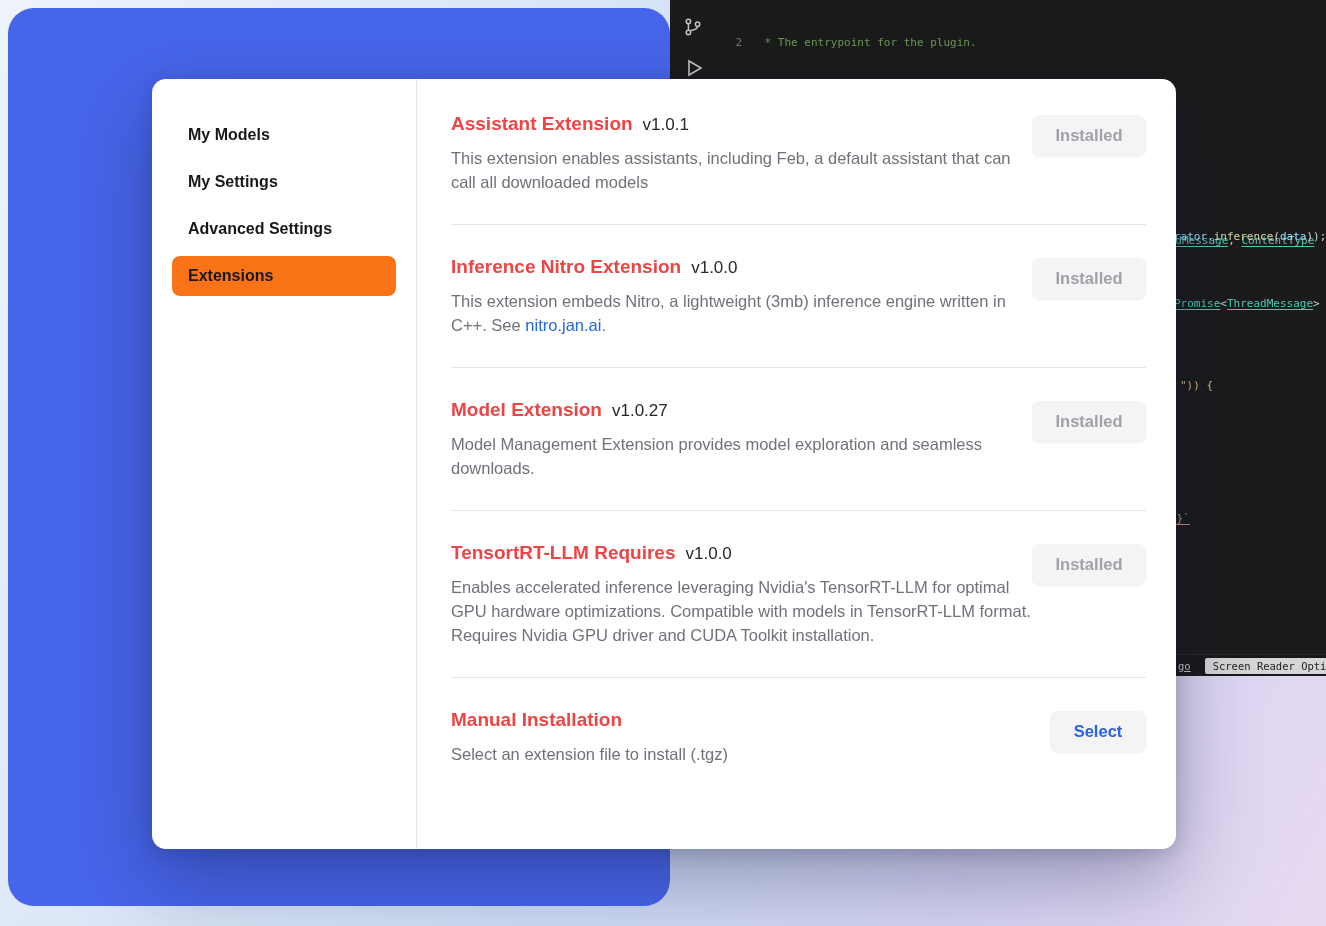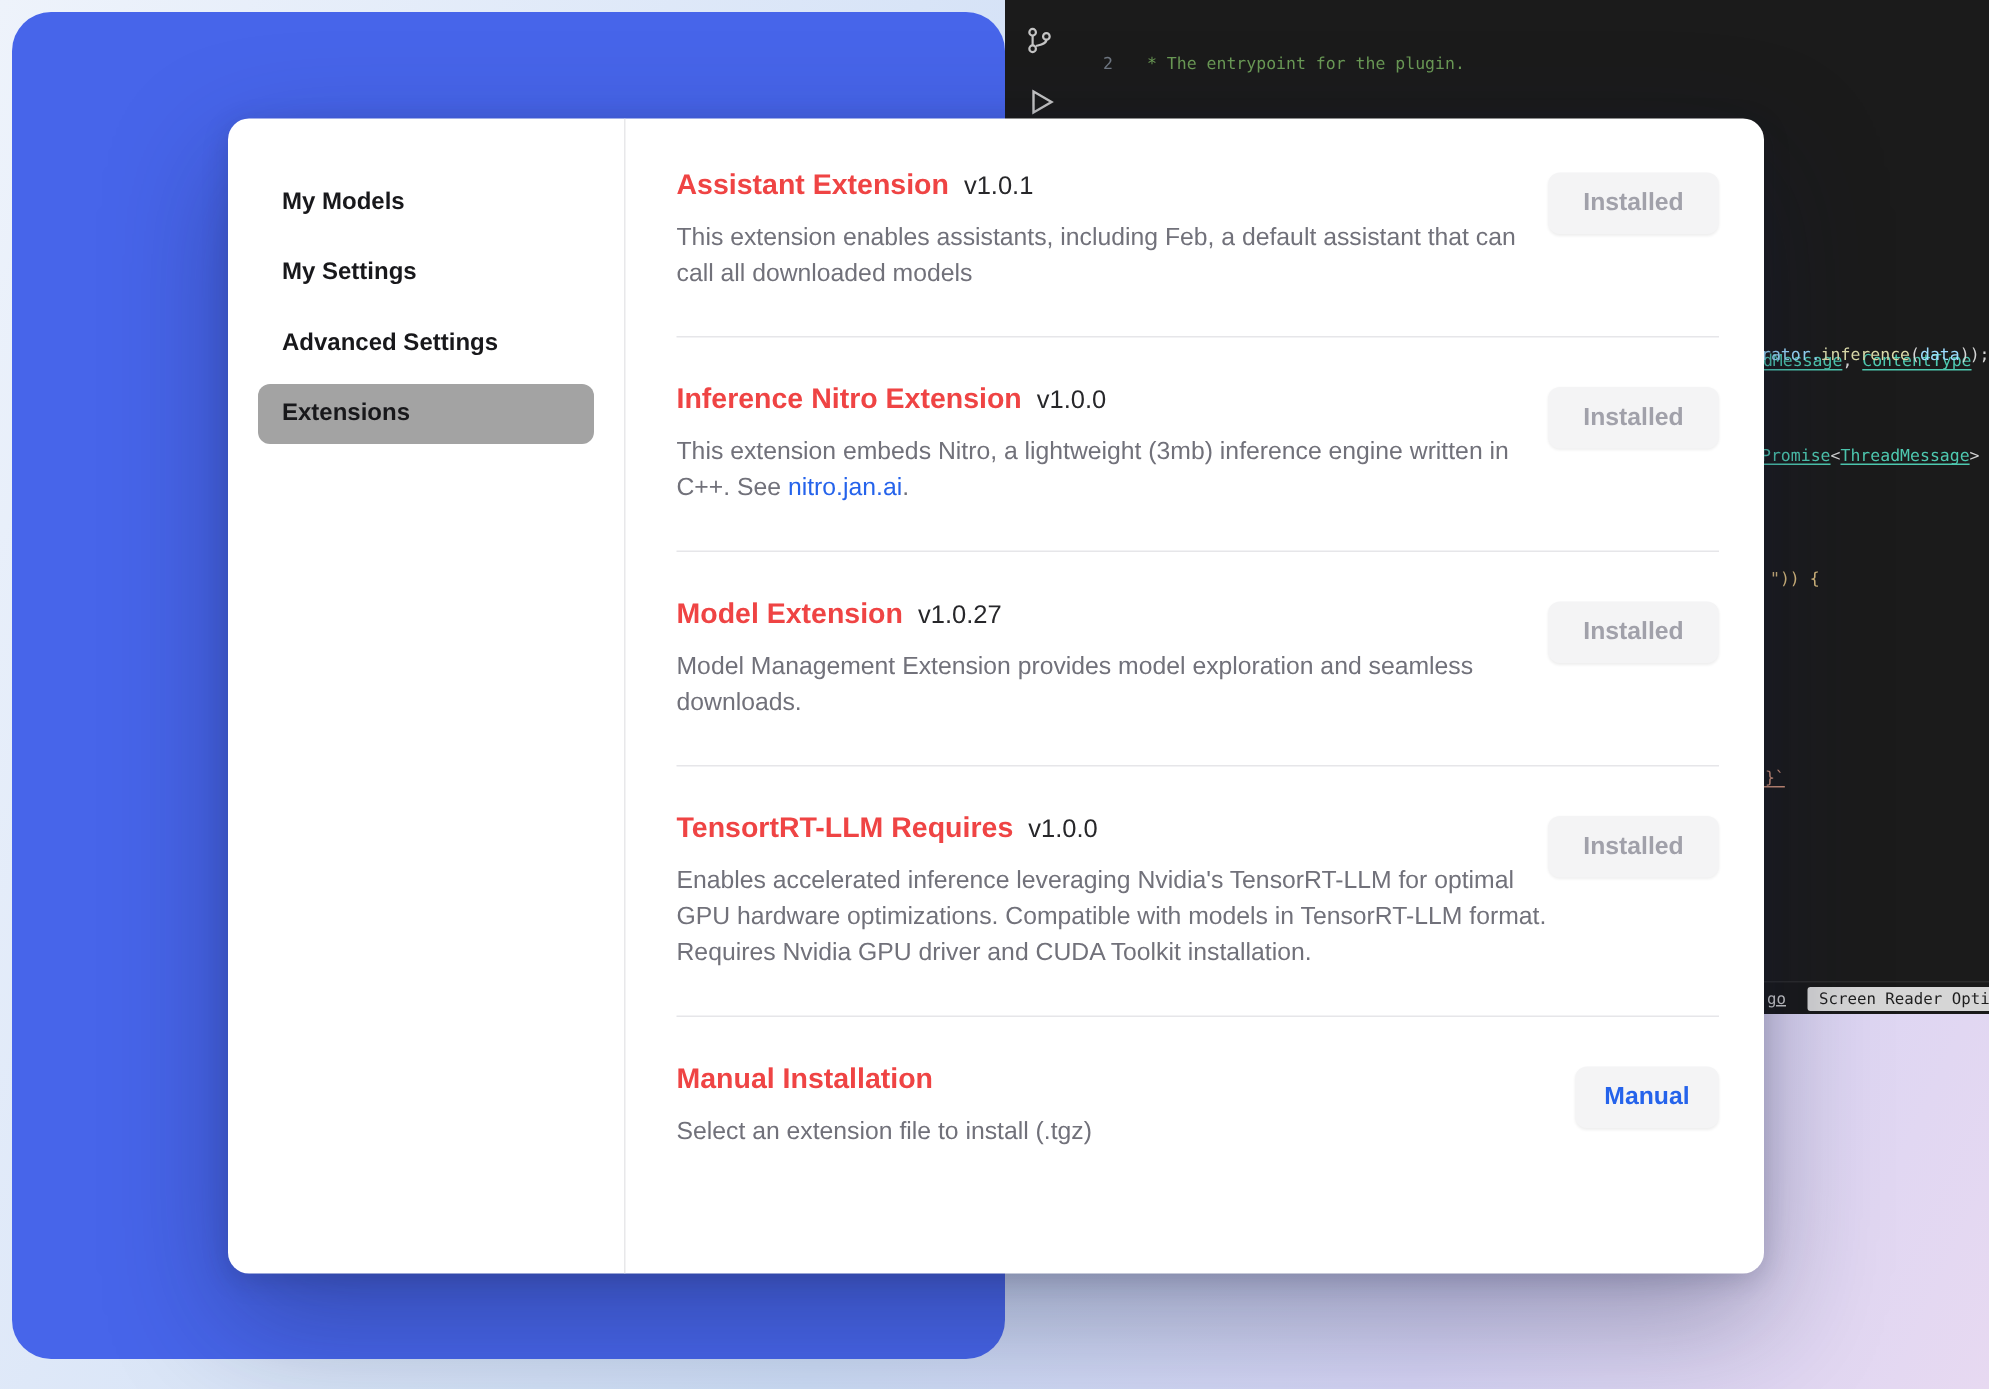--- a/index.html
+++ b/index.html
@@ -60,21 +60,21 @@
     display:flex; overflow:hidden;
   }
   .sidebar {
     width:265px; flex:none; border-right:1px solid #e8e8ea;
     padding:36px 20px;
   }
   .side-item {
     padding:11px 16px; margin-bottom:7px; border-radius:8px;
     font-size:16px; font-weight:700; color:#18181b; cursor:pointer;
   }
-  .side-item.active { background:#a3a3a3; }
+  .side-item.active { background:#f97316; }
 
   .content { flex:1; padding:30px 30px 0 34px; overflow:hidden; }
   .section {
     display:flex; justify-content:space-between; align-items:flex-start;
     padding:31px 0 30px; border-bottom:1px solid #e6e6e9;
   }
   .section:first-child { padding-top:4px; }
   .section.last { border-bottom:none; padding-bottom:0; }
   .sec-text { width:590px; }
   .sec-title { font-size:19px; font-weight:700; color:#ef4444; display:inline; }
@@ -182,17 +182,17 @@
         <p class="sec-desc">Enables accelerated inference leveraging Nvidia's TensorRT-LLM for optimal GPU hardware optimizations. Compatible with models in TensorRT-LLM format. Requires Nvidia GPU driver and CUDA Toolkit installation.</p>
       </div>
       <button class="btn installed">Installed</button>
     </div>
 
     <div class="section last">
       <div class="sec-text">
         <h3 class="sec-title">Manual Installation</h3>
         <p class="sec-desc">Select an extension file to install (.tgz)</p>
       </div>
-      <button class="btn select">Manual</button>
+      <button class="btn select">Select</button>
     </div>
 
   </main>
 </div>
 
 </body></html>

